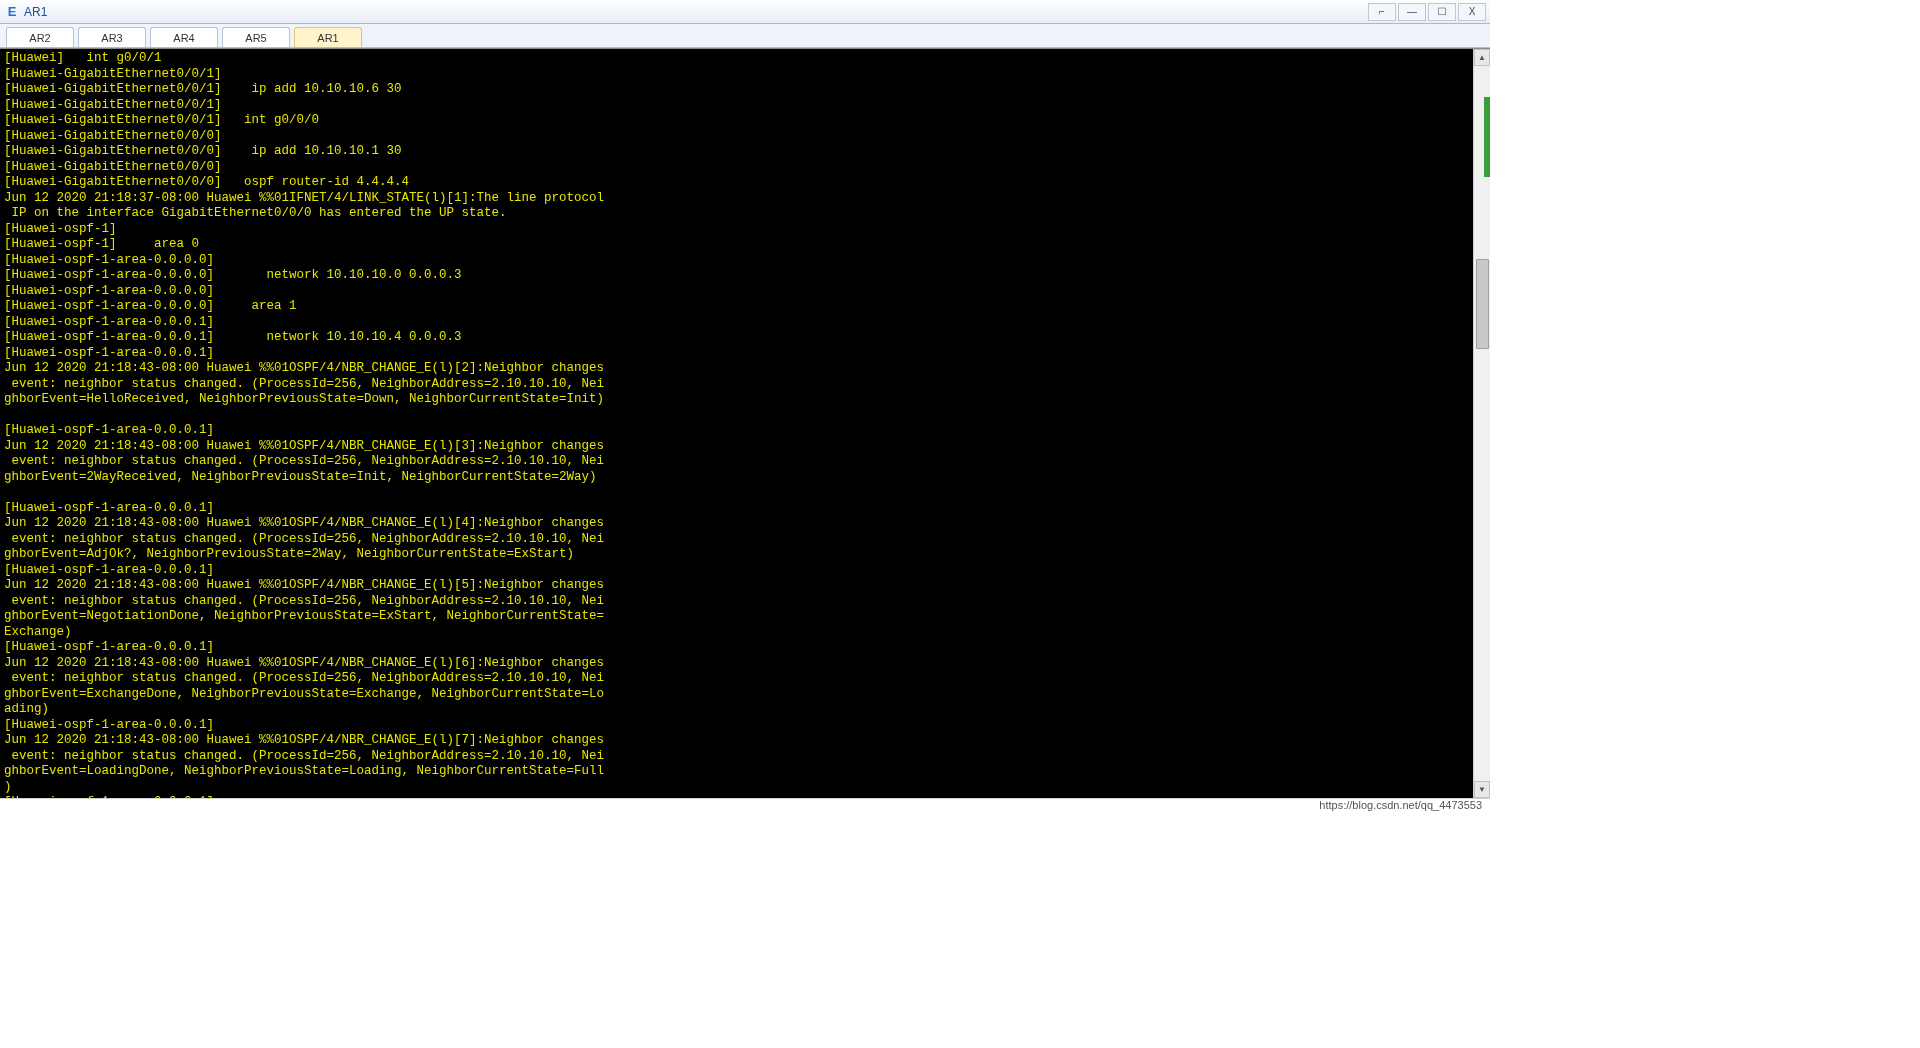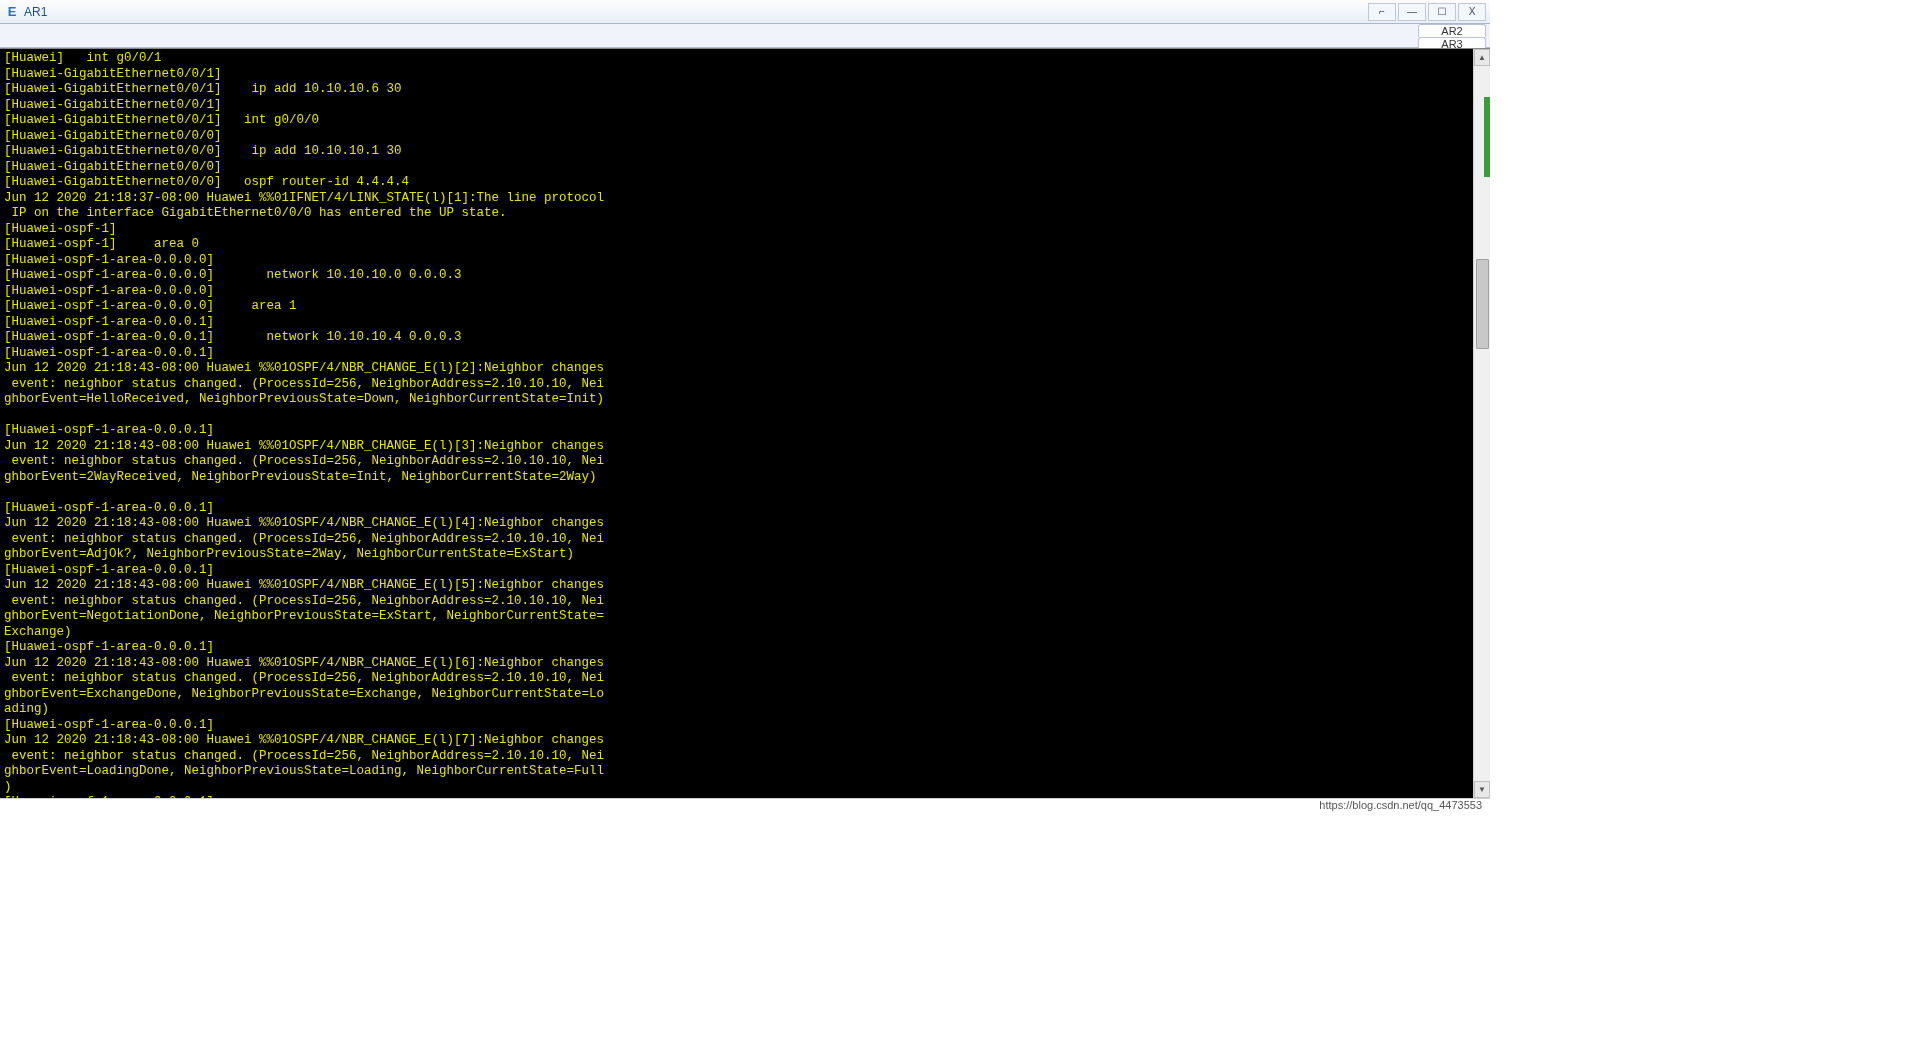--- a/index.html
+++ b/index.html
@@ -38,21 +38,20 @@
   font-size: 10px; color: #3a4a60;
   margin-left: 2px;
 }
 .tabbar {
   height: 24px;
   background: #f0f4fa;
   border-bottom: 1px solid #b0bed0;
   display: flex;
   align-items: flex-end;
   padding-left: 6px;
-  flex-direction: column;
 }
 .tab {
   height: 20px;
   min-width: 68px;
   padding: 0 14px;
   background: #fff;
   border: 1px solid #b8c2d3;
   border-bottom: none;
   border-radius: 3px 3px 0 0;
   font-size: 11px;

